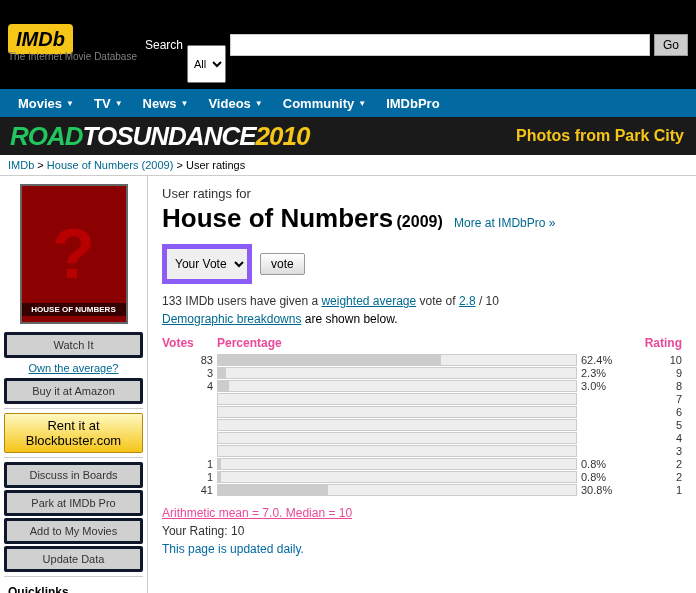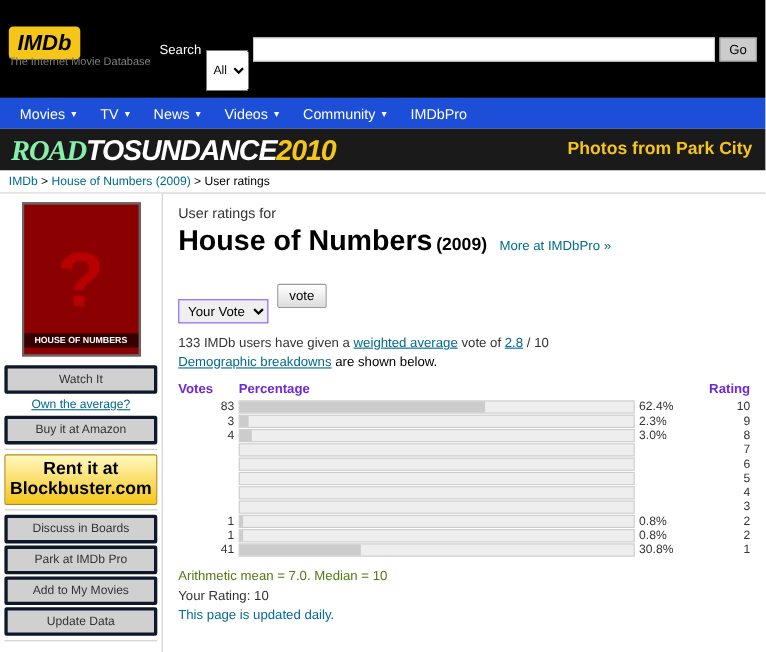--- a/index.html
+++ b/index.html
@@ -9,84 +9,84 @@
     .header { background: #000; display: flex; align-items: center; padding: 6px 8px; gap: 8px; }
     .imdb-logo { background: #f5c518; padding: 4px 8px; border-radius: 4px; font-weight: 900; font-size: 20px; color: #000; font-style: italic; }
     .imdb-sub { color: #808080; font-size: 10px; display: block; text-align: center; }
     .search-area { display: flex; align-items: center; gap: 4px; flex: 1; }
     .search-label { color: #fff; font-size: 12px; }
     .search-select { font-size: 11px; padding: 2px; height: 38px; margin-top: 39px; }
     .search-input { flex: 1; height: 22px; border: 1px solid #ccc; font-size: 12px; padding: 2px 4px; }
     .search-btn { background: #ccc; border: 1px solid #999; padding: 2px 8px; height: 22px; font-size: 12px; cursor: pointer; }
 
     
-    .navbar { background: #1d4ed8; display: flex; align-items: center; padding: 0 8px; height: 28px; }
+    .navbar { background: #0369a1; display: flex; align-items: center; padding: 0 8px; height: 28px; font-weight: bold; }
     .nav-item { color: #fff; font-size: 13px; padding: 0 10px; cursor: pointer; text-decoration: none; display: flex; align-items: center; gap: 2px; height: 100%; }
     .nav-arrow { font-size: 8px; margin-left: 2px; }
 
     
     .sundance-banner { background: #1a1a1a; display: flex; align-items: center; height: 38px; }
     .sundance-text { padding: 0 10px; }
     .sundance-title { font-size: 26px; font-weight: bold; letter-spacing: -1px; }
-    .road { color: #86efac; font-style: italic; font-family: Liberation Serif, serif; }
+    .road { color: #22c55e; font-style: italic; }
     .to { color: #fff; font-style: italic; }
     .sundance { color: #fff; font-style: italic; }
     .year { color: #f5c518; font-style: italic; }
     .park-city-link { color: #f5c518; font-size: 16px; font-weight: bold; margin-left: auto; padding: 0 12px; cursor: pointer; white-space: nowrap; }
 
     
     .breadcrumb { padding: 4px 8px; background: #fff; border-bottom: 1px solid #ccc; font-size: 11px; }
     .breadcrumb a { color: #00698f; text-decoration: none; }
 
     
     .main-layout { display: flex; }
 
     
     .sidebar { width: 148px; min-width: 148px; background: #fff; border-right: 1px solid #ccc; padding: 8px 4px; }
     .movie-poster { width: 108px; height: 140px; margin: 0 auto 8px; display: block; background: #8b0000; position: relative; overflow: hidden; border: 2px solid #666; }
     .poster-question { position: absolute; top: 50%; left: 50%; transform: translate(-50%, -50%); font-size: 70px; font-weight: bold; color: #cc0000; opacity: 0.7; }
     .poster-title-text { position: absolute; bottom: 6px; left: 0; right: 0; text-align: center; color: #fff; font-size: 8px; font-weight: bold; background: rgba(0,0,0,0.6); padding: 2px; }
     .sidebar-btn { display: block; width: 100%; text-align: center; margin: 2px auto; font-size: 11px; cursor: pointer; }
     .sidebar-btn-gray { background: #d0d0d0; border: 3px solid #0f172a; padding: 4px 2px; border-radius: 2px; color: #333; }
     .sidebar-btn-link { color: #00698f; text-decoration: underline; background: none; border: none; cursor: pointer; font-size: 11px; padding: 2px; }
-    .sidebar-btn-yellow { background: linear-gradient(#fff9c0, #f5c518); border: 1px solid #b8860b; padding: 4px 2px; border-radius: 2px; font-weight: bold; font-size: 16px; }
+    .sidebar-btn-yellow { background: linear-gradient(#fff9c0, #f5c518); border: 1px solid #b8860b; padding: 4px 2px; border-radius: 2px; font-weight: normal; font-size: 13px; }
     .sidebar-divider { border-top: 1px solid #ccc; margin: 4px 0; }
     .quicklinks-label { font-weight: bold; font-size: 12px; padding: 4px 0 0 4px; }
 
     
     .content { flex: 1; padding: 10px 14px; }
     .page-subtitle { font-size: 13px; color: #333; margin-bottom: 2px; }
     .movie-title { font-size: 26px; font-weight: bold; color: #000; }
     .movie-year { font-size: 16px; color: #000000; font-weight: bold; }
     .imdbpro-link { color: #00698f; font-size: 12px; text-decoration: none; margin-left: 8px; }
 
     .vote-row { display: flex; align-items: center; gap: 8px; margin: 10px 0; }
-    .vote-select { padding: 2px 4px; font-size: 12px; height: 22px; border: 1px solid #8b5cf6; margin-top: 28px; }
+    .vote-select { padding: 2px 4px; font-size: 12px; height: 40px; border: 5px solid #8b5cf6; }
     .vote-btn { background: linear-gradient(#fff, #ddd); border: 1px solid #999; padding: 3px 10px; font-size: 12px; cursor: pointer; border-radius: 2px; }
 
     .rating-summary { font-size: 12px; color: #333; margin-bottom: 4px; }
     .rating-link { color: #00698f; text-decoration: underline; cursor: pointer; }
     .demo-link { color: #00698f; text-decoration: underline; cursor: pointer; font-size: 12px; }
 
     
     .ratings-table-area { margin-top: 10px; }
-    .ratings-header { display: flex; font-weight: bold; font-size: 12px; color: #6d28d9; margin-bottom: 4px; }
+    .ratings-header { display: flex; font-weight: bold; font-size: 12px; color: #ec4899; margin-bottom: 4px; }
     .col-votes { width: 55px; }
     .col-bar { flex: 1; }
     .col-pct { width: 55px; }
     .col-rating { width: 50px; text-align: right; }
 
     .rating-row { display: flex; align-items: center; margin: 1px 0; font-size: 11px; }
     .rating-row .votes { width: 55px; text-align: right; padding-right: 4px; color: #333; font-size: 11px; }
     .rating-row .bar-container { flex: 1; background: #eee; height: 12px; position: relative; border: 1px solid #ccc; }
     .rating-row .bar-fill { height: 100%; background: #ccc; }
     .rating-row .pct { width: 55px; padding-left: 4px; color: #333; font-size: 11px; }
     .rating-row .star { width: 50px; text-align: right; color: #333; font-size: 11px; }
 
-    .stats-row { margin-top: 10px; font-size: 12px; color: #4d7c0f; }
+    .stats-row { margin-top: 10px; font-size: 12px; color: #ec4899; text-decoration: underline; }
     .your-rating { font-size: 12px; color: #333; margin-top: 4px; }
     .update-note { font-size: 12px; color: #0369a1; margin-top: 4px; }
 
     a { color: #00698f; }
   </style>
 </head>
 <body>
 
 <div class="header">
   <div>

